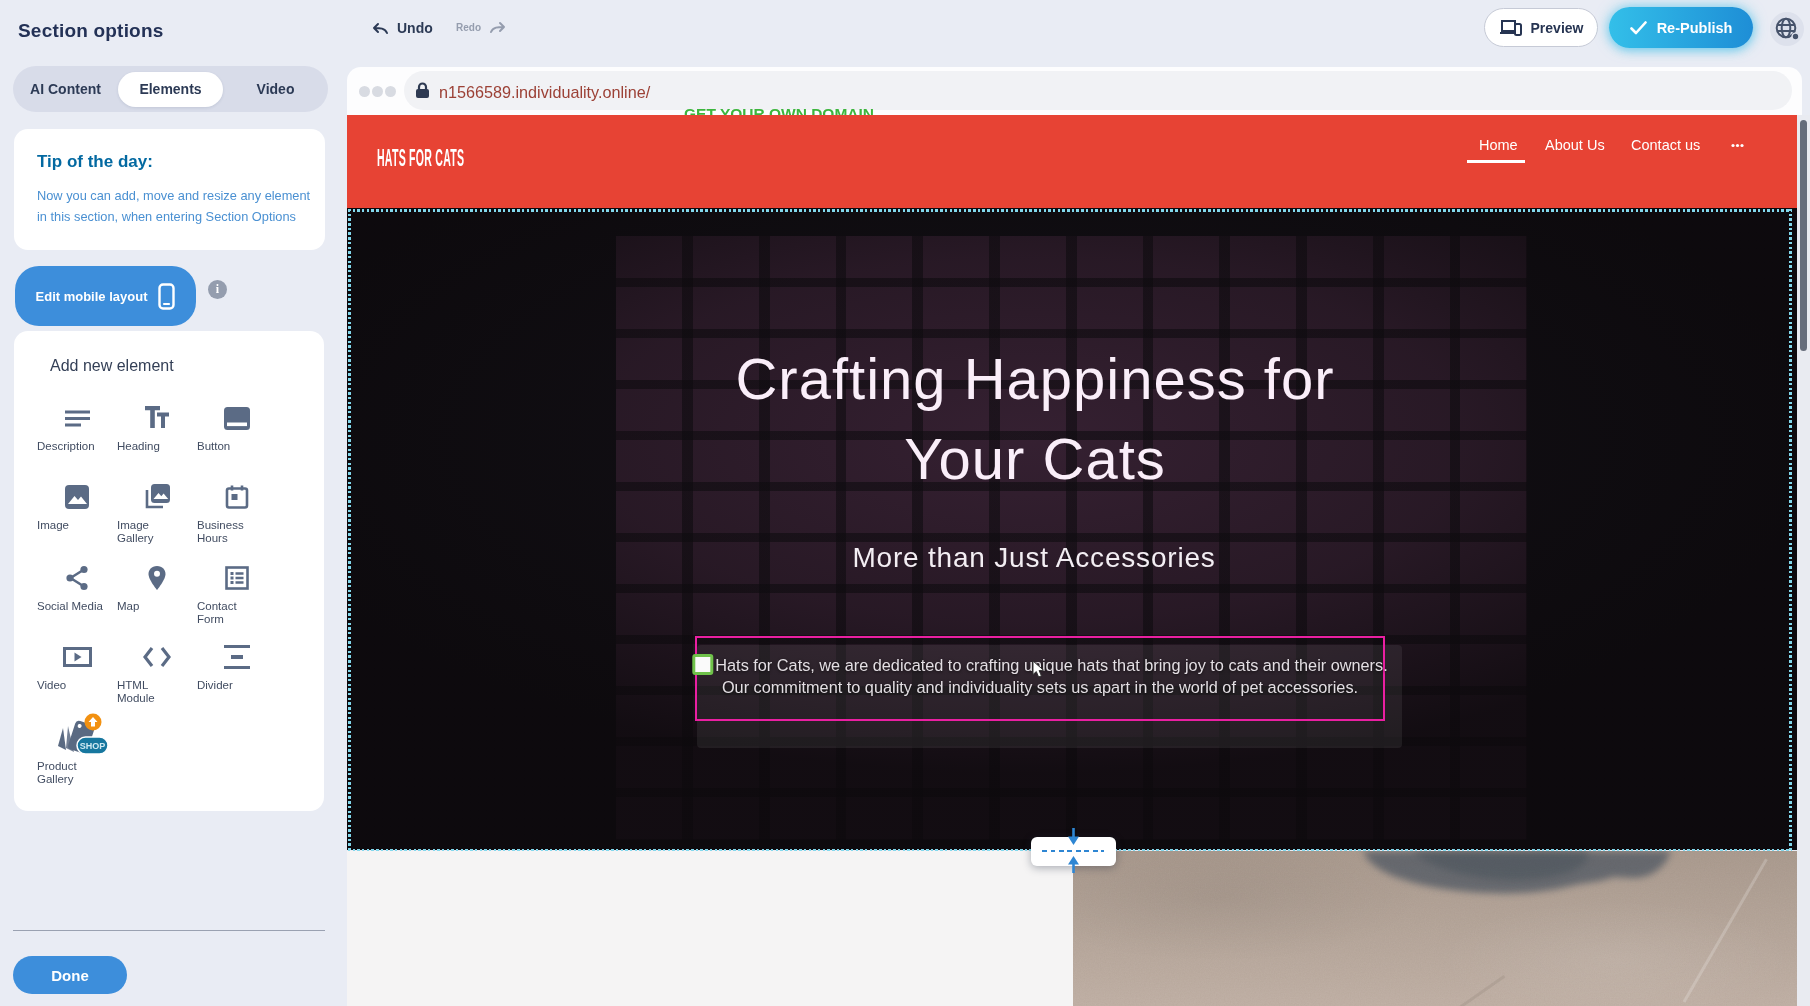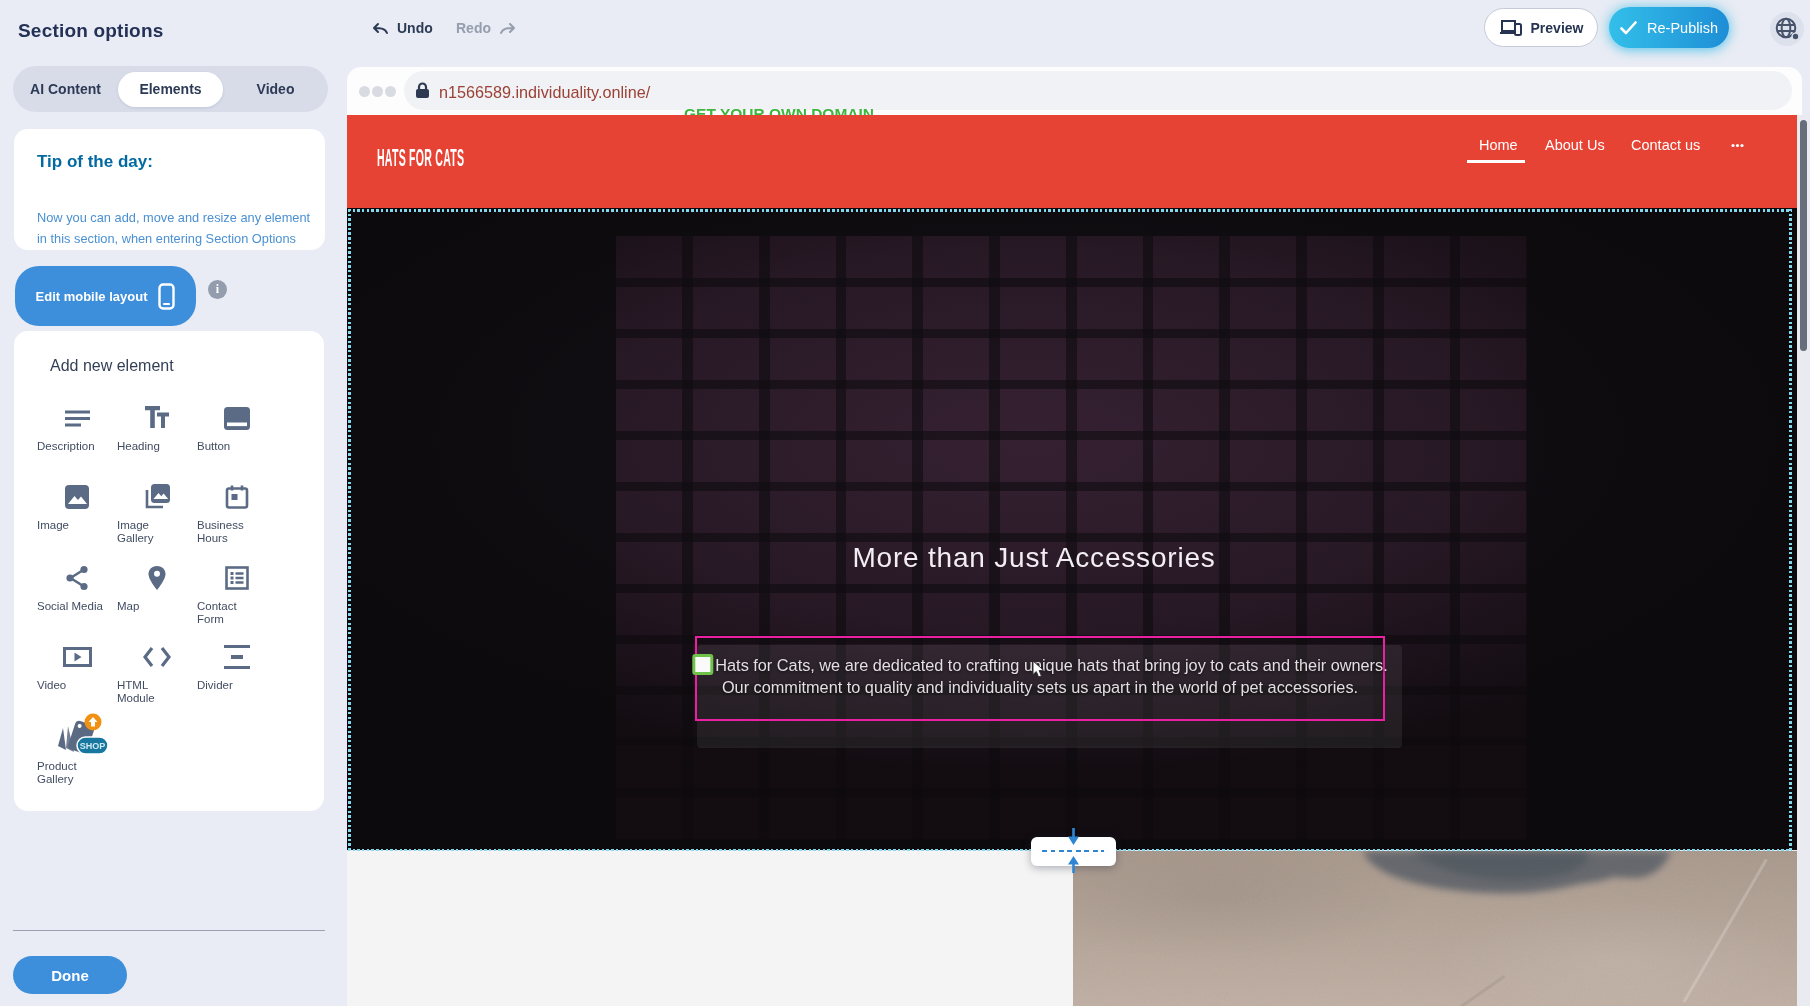--- a/index.html
+++ b/index.html
@@ -3,37 +3,37 @@
 <meta charset="utf-8">
 <style>
   * { margin:0; padding:0; box-sizing:border-box; }
   html,body { width:1810px; height:1006px; overflow:hidden; }
   body { background:#e9ecf4; font-family:"Liberation Sans", sans-serif; position:relative; }
   .abs { position:absolute; }
 
   
   .sec-title { left:18px; top:20px; font-size:19px; font-weight:bold; color:#233156; letter-spacing:.2px; }
   .undo { left:372px; top:20px; display:flex; align-items:center; gap:8px; font-size:14px; font-weight:bold; color:#2c3a55;}
-  .redo { left:456px; top:20px; display:flex; align-items:center; gap:8px; font-size:14px; font-weight:bold; color:#959dae;}
+  .redo { left:456px; top:20px; display:flex; align-items:center; gap:8px; font-size:10px; font-weight:bold; color:#959dae;}
   .btn-preview { left:1484px; top:8px; width:114px; height:39px; border:1.5px solid #c6cad6; border-radius:20px; background:#fff;
       display:flex; align-items:center; justify-content:center; gap:8px; font-size:14px; font-weight:bold; color:#263452;}
-  .btn-republish { left:1609px; top:7px; width:120px; height:41px; border-radius:21px;
+  .btn-republish { left:1609px; top:7px; width:144px; height:41px; border-radius:21px;
       background:linear-gradient(90deg,#33bfe9,#1e8ed6);
       box-shadow:0 0 14px rgba(48,186,232,.6), 0 3px 8px rgba(48,186,232,.35);
-      display:flex; align-items:center; justify-content:center; gap:10px; font-size:14.5px; font-weight:normal; color:#fff;}
+      display:flex; align-items:center; justify-content:center; gap:10px; font-size:14.5px; font-weight:bold; color:#fff;}
   .btn-globe { left:1770px; top:12px; width:34px; height:34px; border-radius:50%; background:#dde1ec;
       display:flex; align-items:center; justify-content:center;}
 
   
   .tabs { left:13px; top:66px; width:315px; height:46px; border-radius:23px; background:#d8dce9; display:flex; align-items:center; }
   .tab { flex:1; text-align:center; font-size:14px; font-weight:bold; color:#2c3a55; }
   .tab.active { background:#fff; border-radius:18px; height:35px; line-height:35px; box-shadow:0 1px 3px rgba(40,60,100,.12); }
   .tipcard { left:14px; top:129px; width:311px; height:121px; background:#fff; border-radius:14px; }
   .tiptitle { left:37px; top:152px; font-size:17px; font-weight:bold; color:#0369a1; }
-  .tipbody { left:37px; top:185px; font-size:12.8px; color:#4a90d2; line-height:21px;margin-top:22px; }
+  .tipbody { left:37px; top:185px; font-size:12.8px; color:#4a90d2; line-height:21px; }
   .btn-mobile { left:15px; top:266px; width:181px; height:60px; border-radius:24px; background:#3d8edb;
       display:flex; align-items:center; justify-content:center; gap:11px; color:#fff; font-size:13px; font-weight:bold; }
   .info { left:208px; top:280px; width:19px; height:19px; border-radius:50%; background:#949dae; color:#fff;
       font-size:12px; font-weight:bold; text-align:center; line-height:19px; font-family:"Liberation Serif",serif; }
   .elcard { left:14px; top:331px; width:310px; height:480px; background:#fff; border-radius:14px; }
   .eltitle { left:50px; top:357px; font-size:16px; color:#333f56; }
   .el { position:absolute; width:80px; text-align:left; }
   .el .ic { height:30px; display:flex; align-items:center; justify-content:center; }
   .el .lb { margin-top:7px; font-size:11.5px; color:#414c61; line-height:13px; }
   .sideline { left:13px; top:930px; width:312px; height:1px; background:#9aa1b1; }
@@ -293,20 +293,21 @@
   <svg class="abs" style="left:1731px;top:143px" width="13" height="5" viewBox="0 0 13 5">
     <circle cx="2" cy="2.5" r="1.6" fill="#fff"></circle>
     <circle cx="6.5" cy="2.5" r="1.6" fill="#fff"></circle>
     <circle cx="11" cy="2.5" r="1.6" fill="#fff"></circle>
   </svg>
   <div class="abs homeline"></div>
 
   <div class="abs hero">
     <div class="grid"></div>
     <div class="vig"></div>
+    <div class="h1a">Crafting Happiness for<br>Your Cats</div>
     <div class="h2a">More than Just Accessories</div>
     <div class="povl"></div>
     <div class="pink"></div>
     <div class="ptext"><span class="chk"></span>Hats for Cats, we are dedicated to crafting unique hats that bring joy to cats and their owners.<br>Our commitment to quality and individuality sets us apart in the world of pet accessories.</div>
   </div>
 
   <svg class="abs" style="left:1032px;top:660px" width="13" height="19" viewBox="0 0 13 19">
     <path d="M1 1 L1 14.5 L4.3 11.6 L6.6 17 L9.4 15.8 L7.1 10.6 L11.5 10.2 Z" fill="#fff" stroke="#333" stroke-width="1"></path>
   </svg>
 

